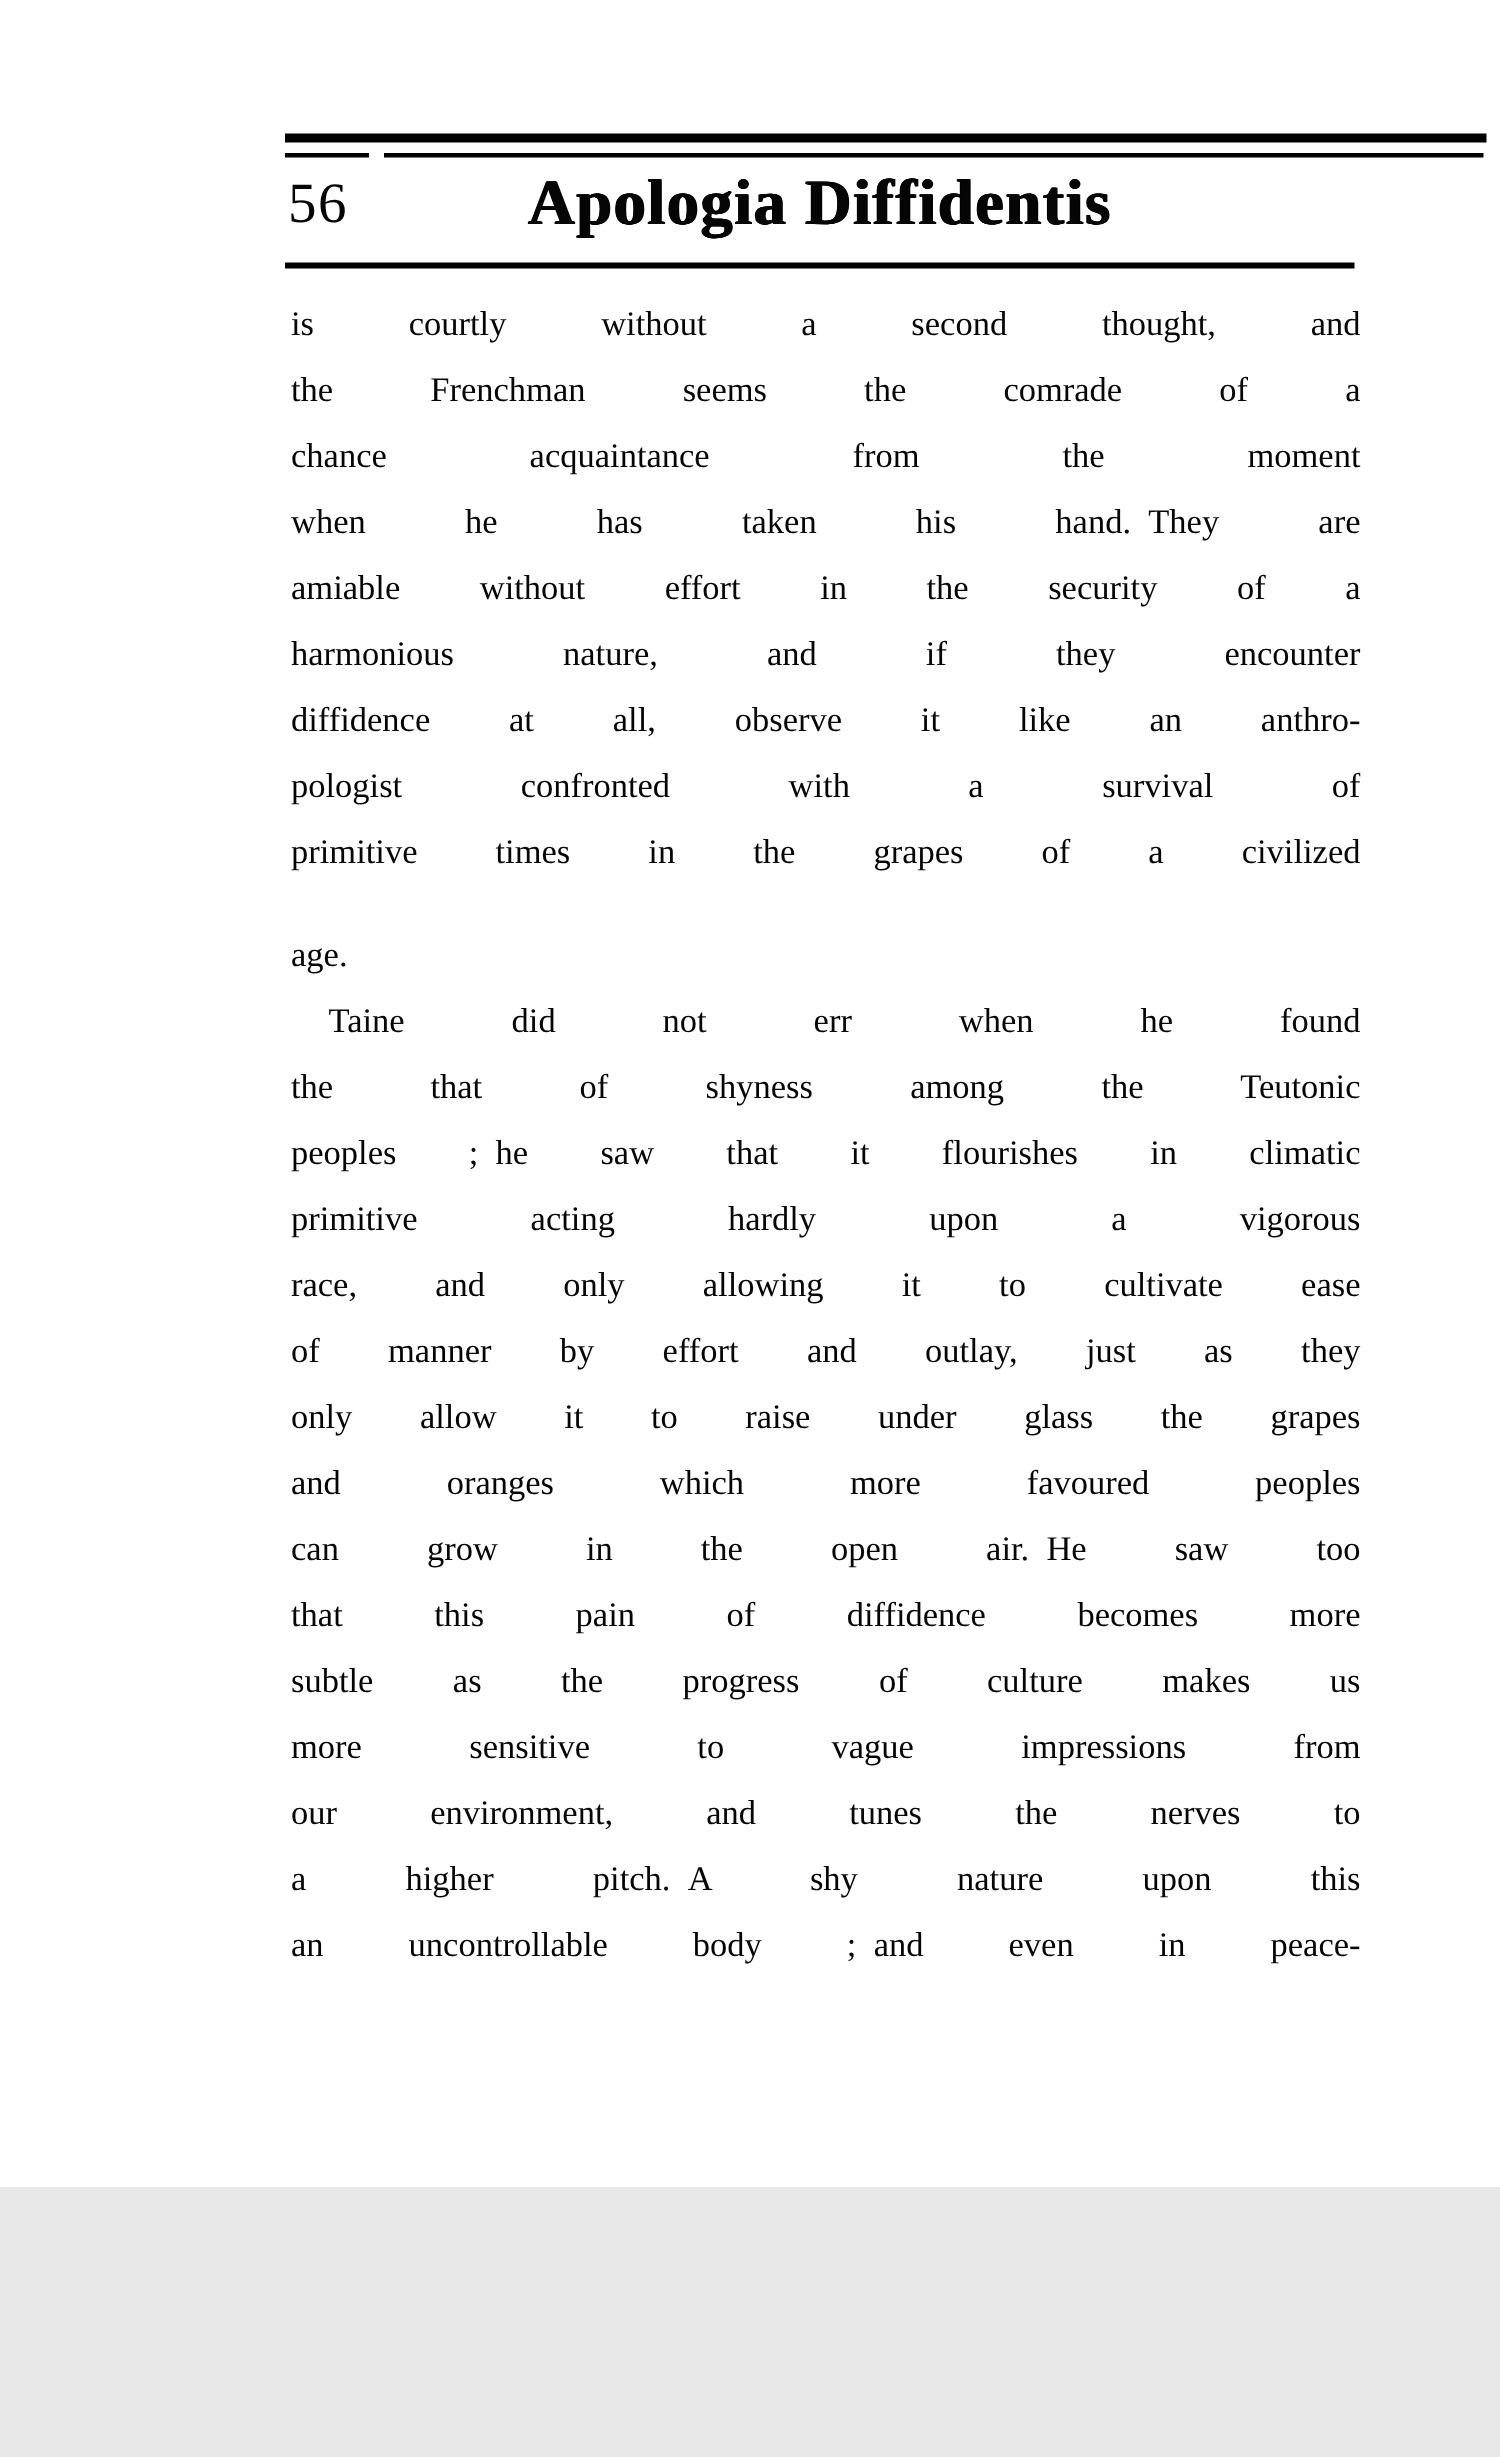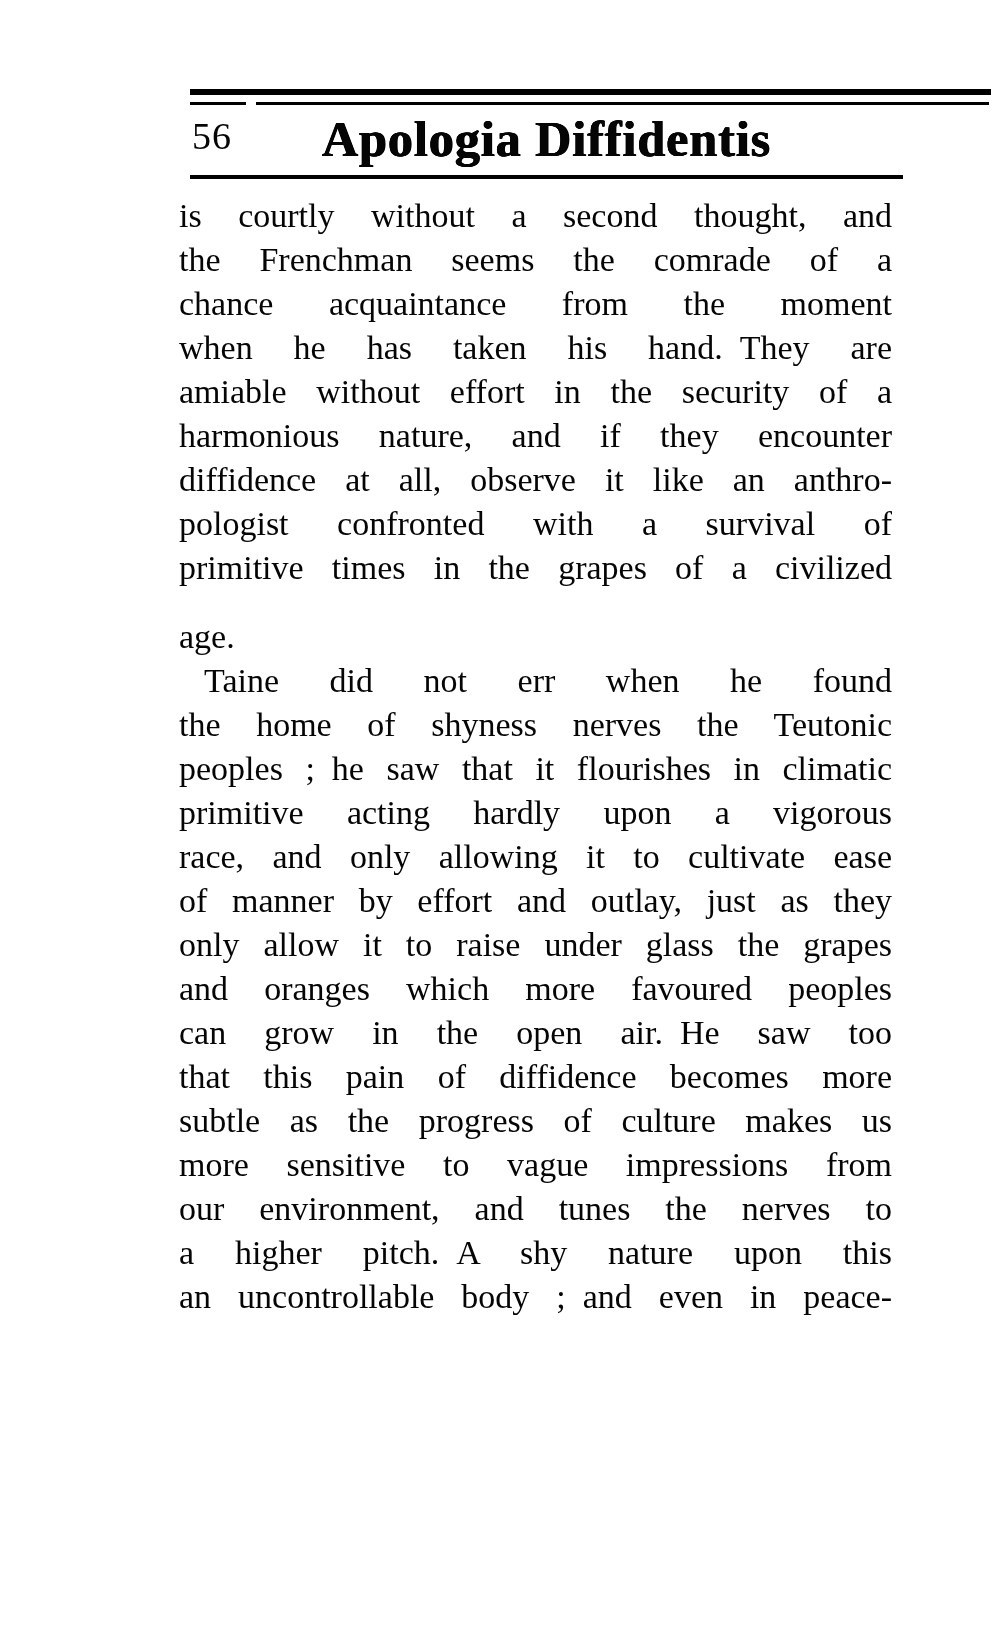--- a/index.html
+++ b/index.html
@@ -3,21 +3,21 @@
 <meta charset="utf-8">
 <style>
   html, body {
     margin: 0;
     padding: 0;
     background: #e8e8e8;
   }
   .page {
     position: relative;
     width: 1000px;
-    height: 1638px;
+    height: 1458px;
     margin: 0 auto;
     background: #ffffff;
     color: #050505;
     font-family: "Liberation Serif", "DejaVu Serif", serif;
     overflow: hidden;
   }
   
   .rule { position: absolute; background: #000; }
   .rule-top-thick { left: 190px; top: 89px;  width: 801px; height: 6px; }
   .rule-top-thin  { left: 190px; top: 102px; width: 799px; height: 3px;
@@ -34,33 +34,33 @@
     left: 2px; top: 9px;
     font-size: 38px;
     line-height: 1;
     letter-spacing: 1px;
   }
   .running-title {
     position: absolute;
     left: 0; top: 4px;
     width: 100%;
     text-align: center;
-    font-size: 50px;
+    font-size: 43px;
     line-height: 1.1;
     font-weight: bold;
     letter-spacing: 1px;
     
     text-shadow: 0.7px 0 0 #000, -0.4px 0 0 #000, 0 0.4px 0 #000;
   }
   
   .body-text {
     position: absolute;
-    left: 179px; top: 194px;
+    left: 194px; top: 194px;
     width: 713px;
-    font-size: 34px;
+    font-size: 23px;
     line-height: 44px;
     word-spacing: 2px;
   }
   .paragraph { margin: 0; }
   .line {
     height: 44px;
     overflow: hidden;
     text-align: justify;
   }
   
@@ -100,21 +100,21 @@
       <div class="line">when he has taken his hand. They are</div>
       <div class="line">amiable without effort in the security of a</div>
       <div class="line">harmonious nature, and if they encounter</div>
       <div class="line">diffidence at all, observe it like an anthro-</div>
       <div class="line">pologist confronted with a survival of</div>
       <div class="line">primitive times in the grapes of a civilized</div>
       <div class="line flush">age.</div>
     </div>
     <div class="paragraph">
       <div class="line indent">Taine did not err when he found</div>
-      <div class="line">the home of shyness nerves the Teutonic</div>
+      <div class="line">the that of shyness among the Teutonic</div>
       <div class="line">peoples ; he saw that it flourishes in climatic</div>
       <div class="line">primitive acting hardly upon a vigorous</div>
       <div class="line">race, and only allowing it to cultivate ease</div>
       <div class="line">of manner by effort and outlay, just as they</div>
       <div class="line">only allow it to raise under glass the grapes</div>
       <div class="line">and oranges which more favoured peoples</div>
       <div class="line">can grow in the open air. He saw too</div>
       <div class="line">that this pain of diffidence becomes more</div>
       <div class="line">subtle as the progress of culture makes us</div>
       <div class="line">more sensitive to vague impressions from</div>

